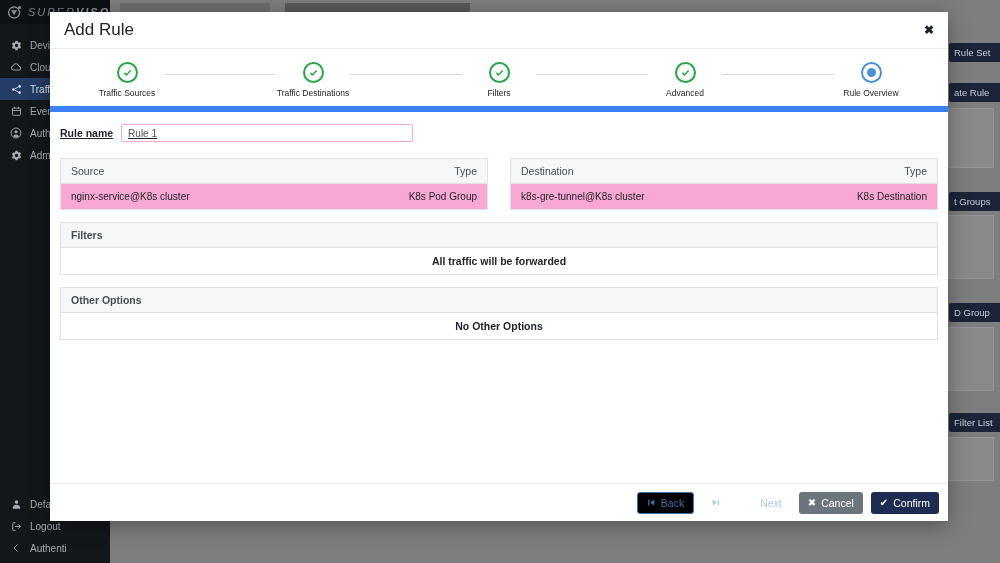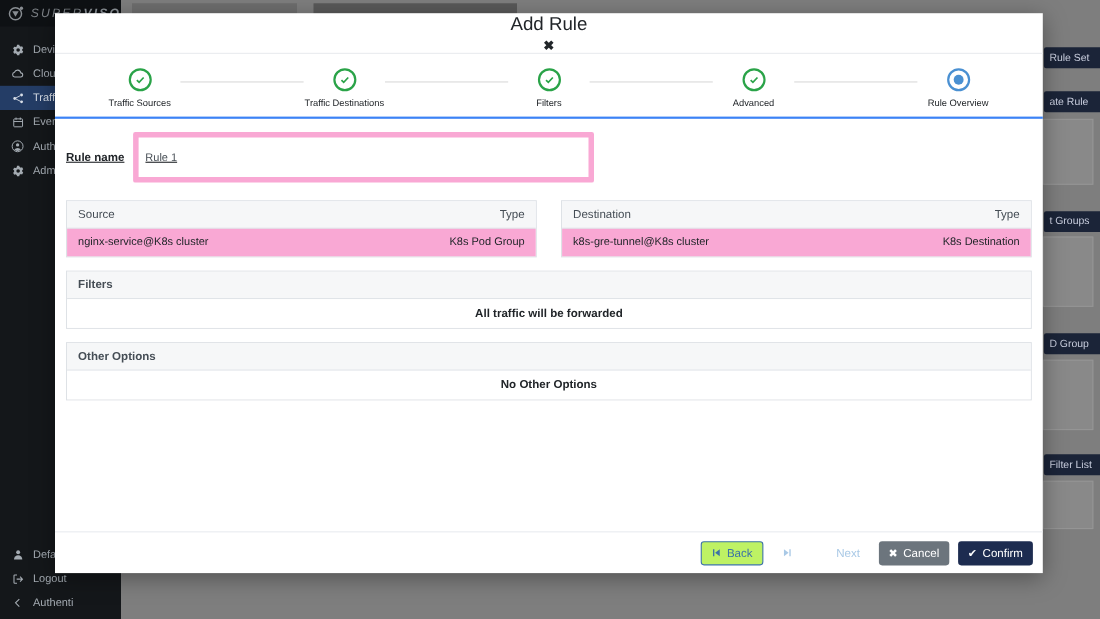--- a/index.html
+++ b/index.html
@@ -27,39 +27,39 @@
   .nav-item { height:22px; display:flex; align-items:center; gap:8px; padding-left:10px;
               color:#a4abb2; font-size:10px; white-space:nowrap; cursor:pointer; }
   .nav-item.active { background:#243d66; color:#d9dfe8; }
   .nav-item .icn { display:inline-flex; width:12px; justify-content:center; flex:none; }
   .side-foot { position:absolute; bottom:4px; left:0; width:110px; }
 
   
   .modal { position:absolute; left:50px; top:12px; width:898px; height:509px; background:#ffffff; z-index:10;
            box-shadow:0 4px 20px rgba(0,0,0,.35); }
   .modal-header { height:37px; border-bottom:1px solid #e9ecef; display:flex; align-items:center;
-                  justify-content:space-between; padding:0 14px;flex-direction:column; }
+                  justify-content:space-between; padding:0 14px; }
   .modal-title { font-size:17px; color:#212529; }
   .modal-close { font-size:12px; font-weight:bold; color:#212529; cursor:pointer; background:none; border:none; }
 
   
-  .stepper { display:flex; align-items:flex-start; padding:13px 40px 8px 40px; border-bottom:2px solid #3b82f6; }
+  .stepper { display:flex; align-items:flex-start; padding:13px 40px 8px 40px; border-bottom:6px solid #3b82f6; }
   .step { display:flex; flex-direction:column; align-items:center; width:74px; flex:none; }
   .step-circle { width:21px; height:21px; border-radius:50%; border:2px solid #2aa348; color:#2aa348;
                  display:flex; align-items:center; justify-content:center; background:#fff; }
   .step.current .step-circle { border-color:#4a90d2; color:#4a90d2; }
   .step-dot { width:9px; height:9px; border-radius:50%; background:#4a90d2; }
   .step-label { margin-top:5px; font-size:8.5px; color:#212529; white-space:nowrap; }
   .step-line { flex:1; height:1px; background:#d9d9d9; margin-top:12px; }
 
   
   .rule-name-row { display:flex; align-items:center; padding:12px 14px 0 10px;text-decoration:underline; }
   .rule-name-label { font-size:10.5px; font-weight:bold; color:#212529; margin-right:8px; white-space:nowrap; }
-  .rule-name-input { width:419px; height:18px; border:5px solid #f9a8d4; border-radius:2px;
-                     font-size:10px; color:#495057; padding:18px 6px; font-family:"Liberation Sans",sans-serif; }
+  .rule-name-input { width:292px; height:18px; border:1px solid #f9a8d4; border-radius:2px;
+                     font-size:10px; color:#495057; padding:4px 6px; font-family:"Liberation Sans",sans-serif; }
 
   
   .tables-row { display:flex; gap:22px; padding:16px 10px 0 10px; }
   .mini-table { flex:1; border:1px solid #dee2e6; }
   .mini-table .thead { display:flex; justify-content:space-between; align-items:center; height:25px;
                        background:#f6f7f8; border-bottom:1px solid #dee2e6; padding:0 10px;
                        font-size:10.5px; font-weight:normal; color:#454d55; }
   .mini-table .trow { display:flex; justify-content:space-between; align-items:center; height:25px;
                       padding:0 10px; font-size:10px; color:#212529; background:#f9a8d4; }
 
@@ -67,21 +67,21 @@
   .section .shead { height:25px; display:flex; align-items:center; background:#f6f7f8;
                     border-bottom:1px solid #dee2e6; padding:0 10px; font-size:10.5px; font-weight:bold; color:#454d55; }
   .section .smsg { height:26px; display:flex; align-items:center; justify-content:center;
                    font-size:10.5px; font-weight:bold; color:#212529; background:#fff; }
 
   
   .modal-footer { position:absolute; left:0; bottom:0; width:100%; height:38px; border-top:1px solid #e9ecef;
                   display:flex; align-items:center; justify-content:flex-end; gap:8px; padding-right:9px; }
   .btn { height:22px; font-size:10.5px; border-radius:3px; padding:0 9px; display:inline-flex;
          align-items:center; gap:5px; cursor:pointer; font-family:"Liberation Sans",sans-serif; border:none; }
-  .btn-back { background:#bef264; border:1px solid #3d73a6; color:#3d73a6; }
+  .btn-back { background:#000000; border:1px solid #3d73a6; color:#3d73a6; }
   .btn-next { background:transparent; color:#a9c9e6; cursor:default;gap:40px; }
   .btn-cancel { background:#6c757d; color:#fff; }
   .btn-confirm { background:#1d2c50; color:#fff; }
   .glyph { font-size:10px; }
 
   svg { display:block; }
 </style>
 </head>
 <body>
 

